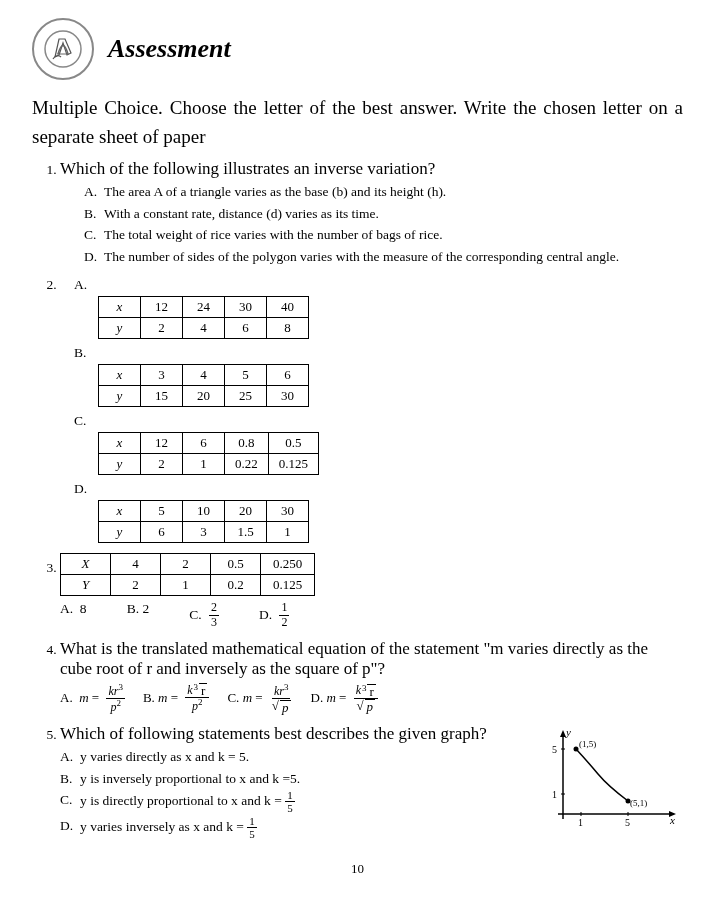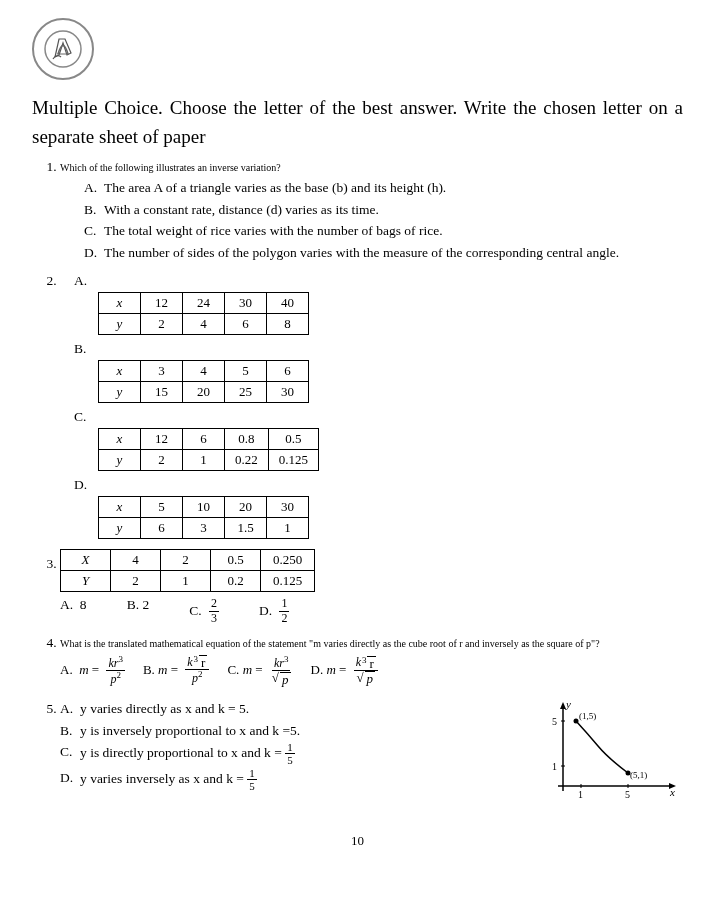--- a/index.html
+++ b/index.html
@@ -33,21 +33,21 @@
       font-weight: bold;
       font-style: italic;
     }
     .instructions {
       font-size: 19px;
       margin-bottom: 8px;
       text-align: justify;
       line-height: 1.5;
     }
     .question-text {
-      font-size: 10px;
+      font-size: 17px;
       text-align: justify;
     }
     .options {
       margin-left: 24px;
       margin-top: 2px;
     }
     .option {
       display: flex;
       line-height: 1.6;
       text-align: justify;
@@ -178,20 +178,21 @@
     <svg width="40" height="40" viewBox="0 0 40 40">
 
       <ellipse cx="20" cy="20" rx="18" ry="18" fill="none" stroke="#888" stroke-width="1.5"></ellipse>
       <path d="M12 28 L16 10 L22 10 L28 24 L24 26 L20 14 L16 26 Z" fill="none" stroke="#555" stroke-width="1.2"></path>
       <path d="M10 30 C12 26 16 26 18 28" fill="none" stroke="#555" stroke-width="1.2"></path>
 
       <path d="M15 25 Q20 8 25 25" fill="none" stroke="#666" stroke-width="1.5"></path>
       <line x1="14" y1="25" x2="26" y2="25" stroke="#666" stroke-width="1"></line>
     </svg>
   </div>
+  <div class="header-title">Assessment</div>
 </div>
 
 <div class="instructions">Multiple Choice. Choose the letter of the best answer. Write the chosen letter on a separate sheet of paper</div>
 
 <ol class="main-list">
 
   <li>
     <span class="question-text">Which of the following illustrates an inverse variation?</span>
     <div class="options">
       <div class="option">
@@ -395,20 +396,21 @@
               <span style="border-top:1px solid #000;padding:0 2px;font-size:13px;line-height:1;"><em>p</em></span>
           </span>
         </span>
       </div>
     </div>
   </li>
 
   <li>
     <div class="q5-container">
       <div class="q5-options">
+        <span class="question-text">Which of following statements best describes the given graph?</span>
         <div class="options" style="margin-left:0;">
           <div class="option">
             <span class="option-letter">A.</span>
             <span class="option-text">y varies directly as x and k = 5.</span>
           </div>
           <div class="option">
             <span class="option-letter">B.</span>
             <span class="option-text">y is inversely proportional to x and k =5.</span>
           </div>
           <div class="option">

